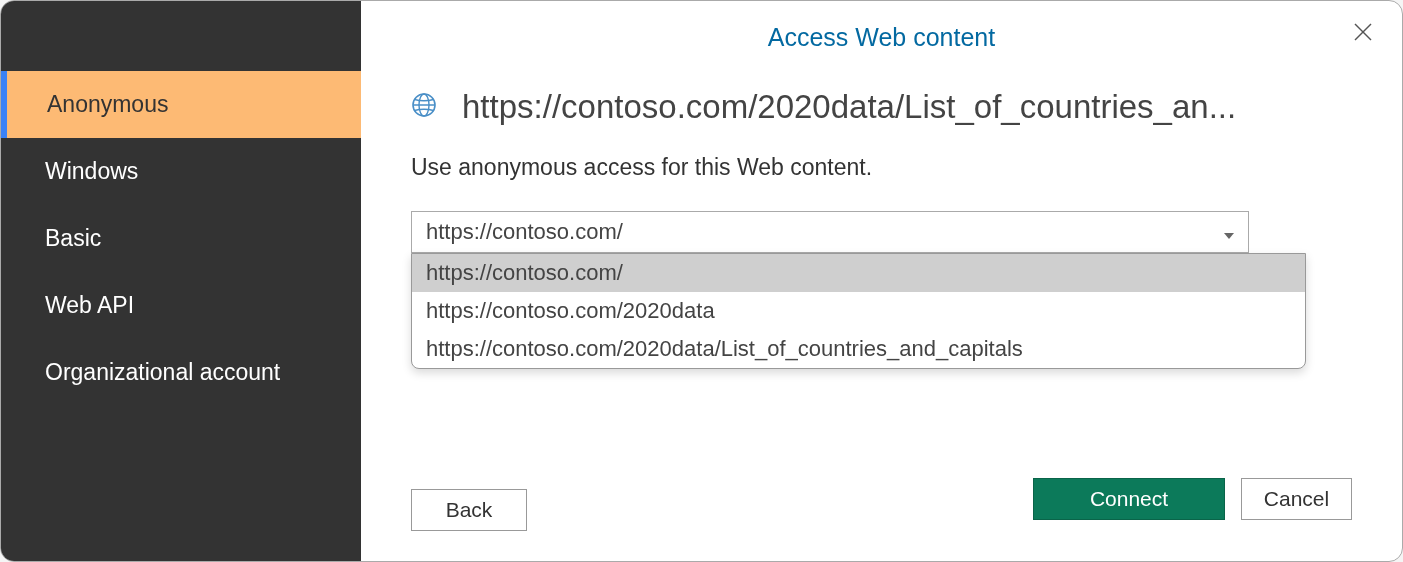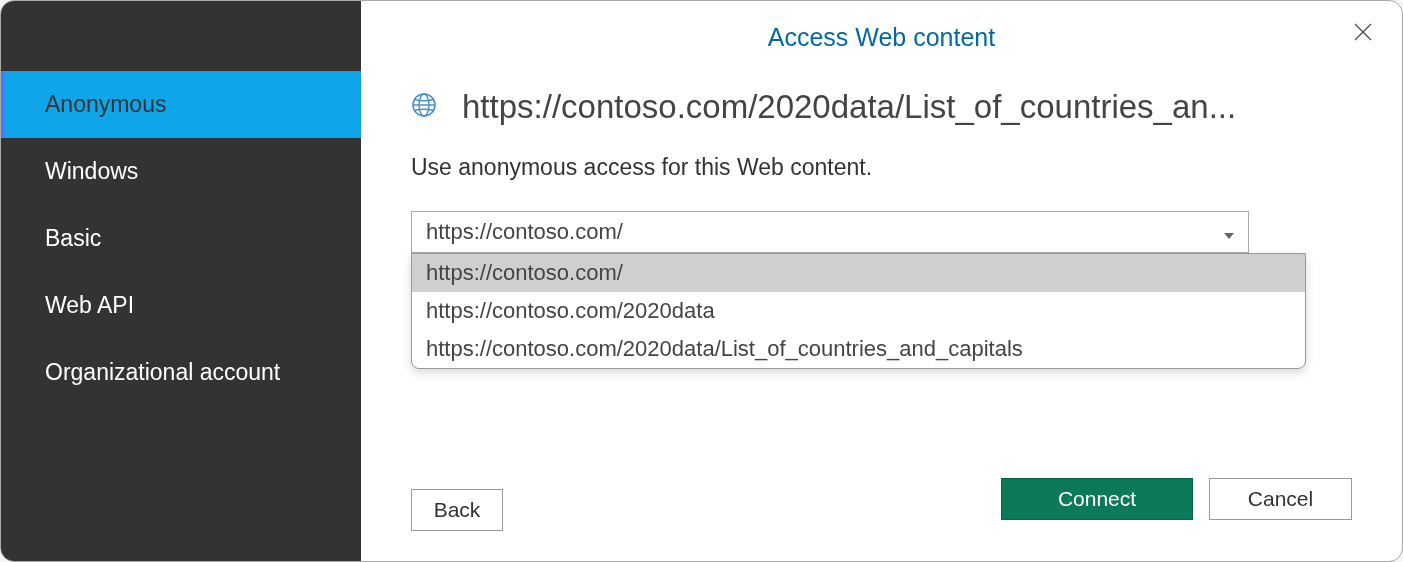--- a/index.html
+++ b/index.html
@@ -34,23 +34,23 @@
     }
     .sidebar-item {
       padding: 20px 40px;
       color: #fff;
       font-size: 23px;
       font-weight: 400;
       cursor: pointer;
       border-left: 4px solid transparent;
     }
     .sidebar-item.active {
-      background: #0ea5e9;
-      color: #333;
-      border-left: 4px solid #3b82f6;
+      background: #fdba74;
+      color: #333;
+      border-left: 6px solid #3b82f6;
     }
     .main {
       flex: 1;
       position: relative;
       padding: 22px 50px 30px 50px;
       display: flex;
       flex-direction: column;
     }
     .close-btn {
       position: absolute;
@@ -150,35 +150,35 @@
       font-size: 21px;
       border: 1px solid #999;
       background: #fff;
       color: #333;
       cursor: pointer;
       display: flex;
       align-items: center;
       justify-content: center;
     }
     .btn-back {
-      width: 92px;
+      width: 116px;
       margin-top: 23px;
     }
     .spacer {
       flex: 1;
     }
     .btn-primary {
       background: #0c7a5a;
       border: 1px solid #0a6449;
       color: #fff;
       width: 192px;
       margin-right: 16px;
     }
     .btn-cancel {
-      width: 143px;
+      width: 111px;
     }
   </style>
 </head>
 <body>
 
 <div class="dialog">
 
   <div class="sidebar">
     <div class="sidebar-item active">Anonymous</div>
     <div class="sidebar-item">Windows</div>

